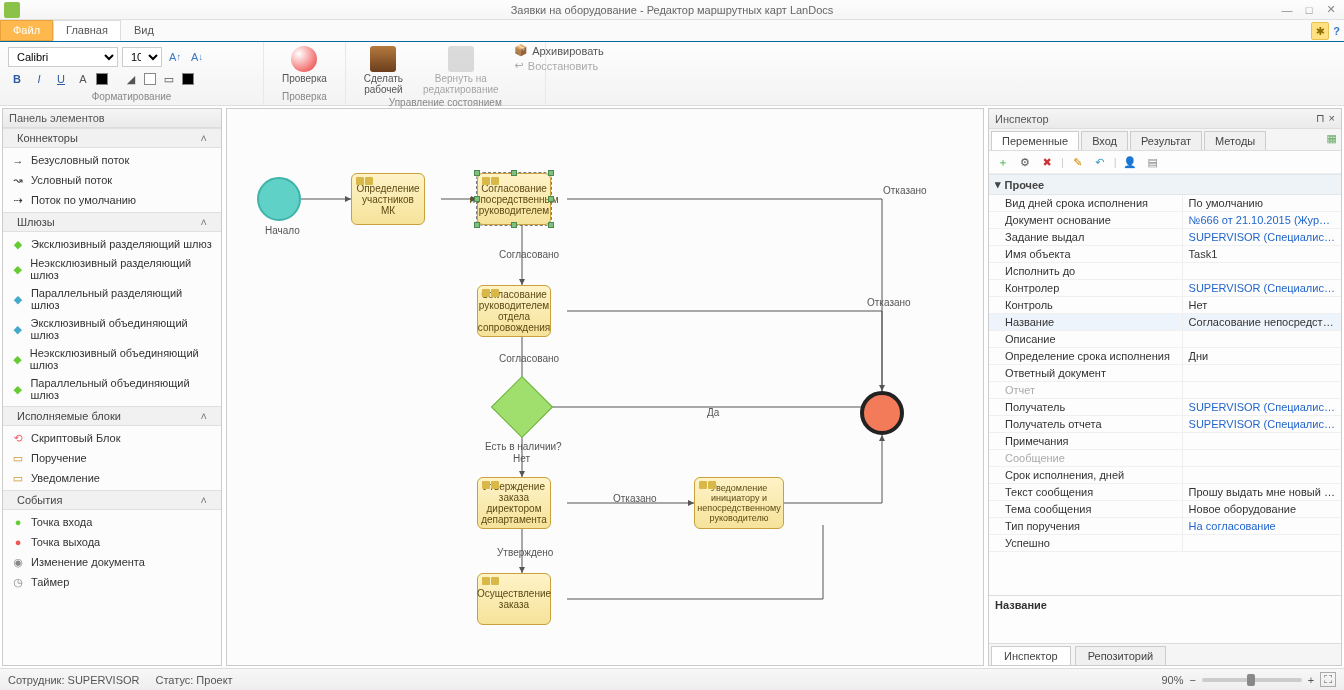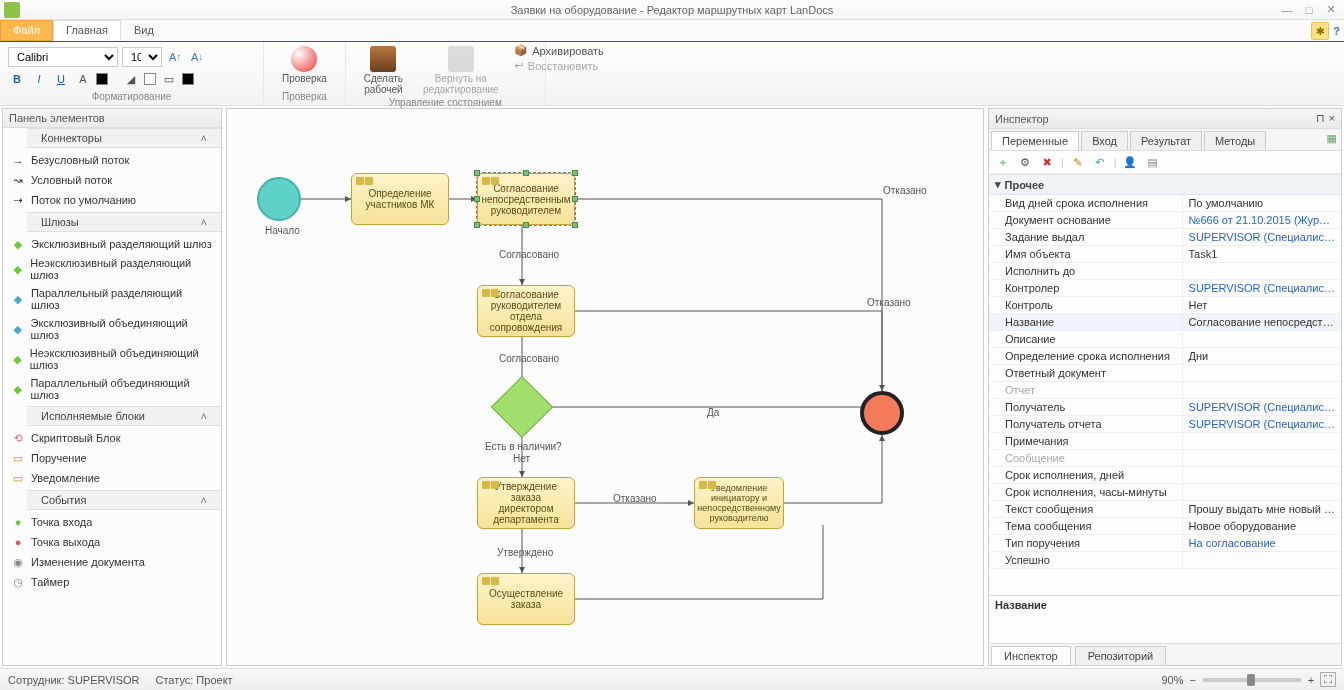--- a/index.html
+++ b/index.html
@@ -25,28 +25,28 @@
 .fmt-row2{display:flex;gap:4px;align-items:center;padding:2px 0;}
 .bold{font-weight:bold;} .ital{font-style:italic;} .under{text-decoration:underline;}
 .swatch{width:12px;height:12px;background:#000;display:inline-block;border:1px solid #888;}
 .group-label{text-align:center;color:#888;font-size:10px;padding-bottom:1px;}
 .big-btn{display:flex;flex-direction:column;align-items:center;padding:2px 10px;cursor:pointer;gap:1px;}
 .big-btn .ic{width:26px;height:26px;border-radius:4px;}
 .big-btn .lbl{font-size:10px;text-align:center;color:#555;line-height:1.1;}
 .main{display:flex;height:calc(100% - 20px - 22px - 64px - 22px);}
 .leftpanel{width:220px;border:1px solid #ccc;margin:2px;display:flex;flex-direction:column;background:#fcfcfc;}
 .panel-head{background:linear-gradient(#f5f5f5,#eaeaea);padding:3px 6px;color:#555;font-size:11px;display:flex;justify-content:space-between;align-items:center;border-bottom:1px solid #ddd;}
-.section-head{background:#f1f1f1;padding:3px 14px;color:#444;font-size:11px;display:flex;justify-content:space-between;align-items:center;border-top:1px solid #e0e0e0;border-bottom:1px solid #e0e0e0;cursor:pointer;margin-left:24px;}
+.section-head{background:#f1f1f1;padding:3px 14px;color:#444;font-size:11px;display:flex;justify-content:space-between;align-items:center;border-top:1px solid #e0e0e0;border-bottom:1px solid #e0e0e0;cursor:pointer;}
 .section-body{padding:2px 0;}
 .item{display:flex;align-items:center;gap:6px;padding:3px 8px;cursor:grab;color:#333;}
 .item .ico{width:14px;height:14px;display:inline-flex;align-items:center;justify-content:center;}
 .chevron{color:#777;}
 .canvas-wrap{flex:1;position:relative;border:1px solid #ccc;margin:2px;background:#fcfcfc;overflow:auto;}
 .canvas{position:relative;width:100%;height:100%;}
-.node-task{position:absolute;width:98px;height:52px;border:1px solid #c9a03a;border-radius:6px;background:linear-gradient(#fff3c8,#f5e39a);padding:4px 6px;font-size:10px;text-align:center;display:flex;align-items:center;justify-content:center;color:#5d4a14;}
+.node-task{position:absolute;width:74px;height:52px;border:1px solid #c9a03a;border-radius:6px;background:linear-gradient(#fff3c8,#f5e39a);padding:4px 6px;font-size:10px;text-align:center;display:flex;align-items:center;justify-content:center;color:#5d4a14;}
 .node-task.sel{outline:1px dashed #7a7a7a;}
 .handle{position:absolute;width:6px;height:6px;background:#7fbf7f;border:1px solid #4a8a4a;}
 .node-start{position:absolute;width:44px;height:44px;border-radius:50%;background:#5fd1c6;border:2px solid #3fb3a8;}
 .node-end{position:absolute;width:44px;height:44px;border-radius:50%;background:#f47b5a;border:4px solid #222;}
 .node-gate{position:absolute;width:44px;height:44px;background:#a0de6e;border:1px solid #6fb140;transform:rotate(45deg);}
 .lbl-abs{position:absolute;font-size:10px;color:#555;}
 .rightpanel{width:354px;border:1px solid #ccc;margin:2px;display:flex;flex-direction:column;background:#fdfdfd;}
 .insp-tabs{display:flex;border-bottom:1px solid #ddd;background:#f5f5f5;align-items:flex-end;position:relative;}
 .insp-tab{padding:3px 10px;border:1px solid #ccc;border-bottom:none;background:#f0f0f0;margin-left:2px;margin-top:2px;font-size:11px;color:#444;cursor:pointer;}
 .insp-tab.active{background:#fff;}
@@ -440,24 +440,20 @@
         </div>
         <div class="prop-row">
           <div class="prop-name" style="color: rgb(170, 170, 170);">Сообщение</div>
           <div class="prop-val"></div>
         </div>
         <div class="prop-row">
           <div class="prop-name">Срок исполнения, дней</div>
           <div class="prop-val"></div>
         </div>
         <div class="prop-row">
-          <div class="prop-name">Срок исполнения, часы-минуты</div>
-          <div class="prop-val"></div>
-        </div>
-        <div class="prop-row">
           <div class="prop-name">Текст сообщения</div>
           <div class="prop-val">Прошу выдать мне новый монитор</div>
         </div>
         <div class="prop-row">
           <div class="prop-name">Тема сообщения</div>
           <div class="prop-val">Новое оборудование</div>
         </div>
         <div class="prop-row">
           <div class="prop-name">Тип поручения</div>
           <div class="prop-val link">На согласование</div>

